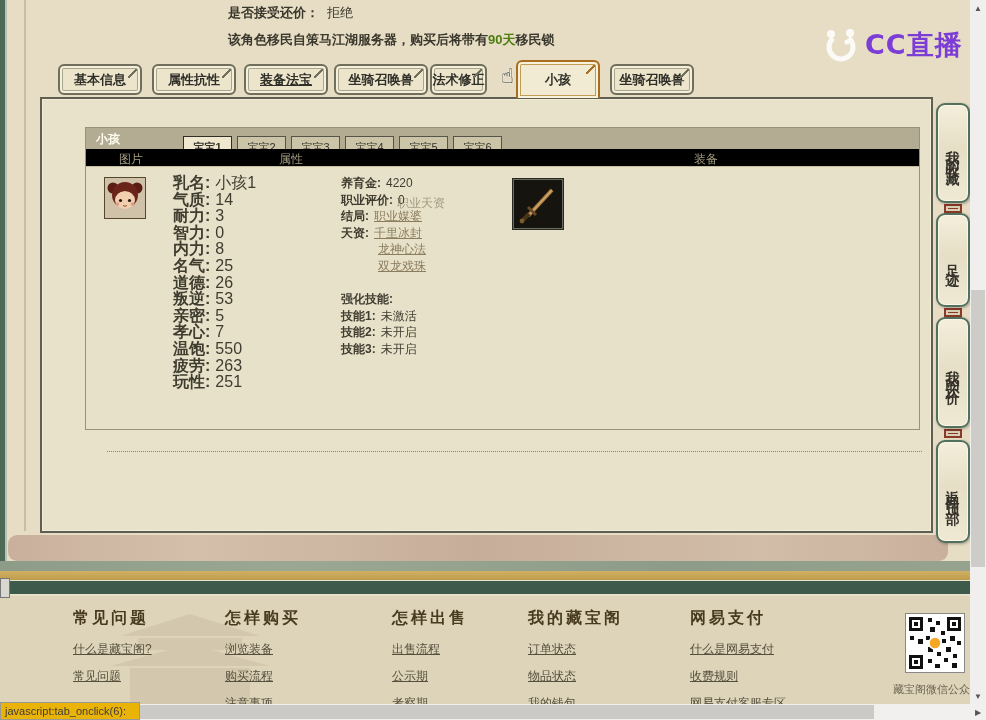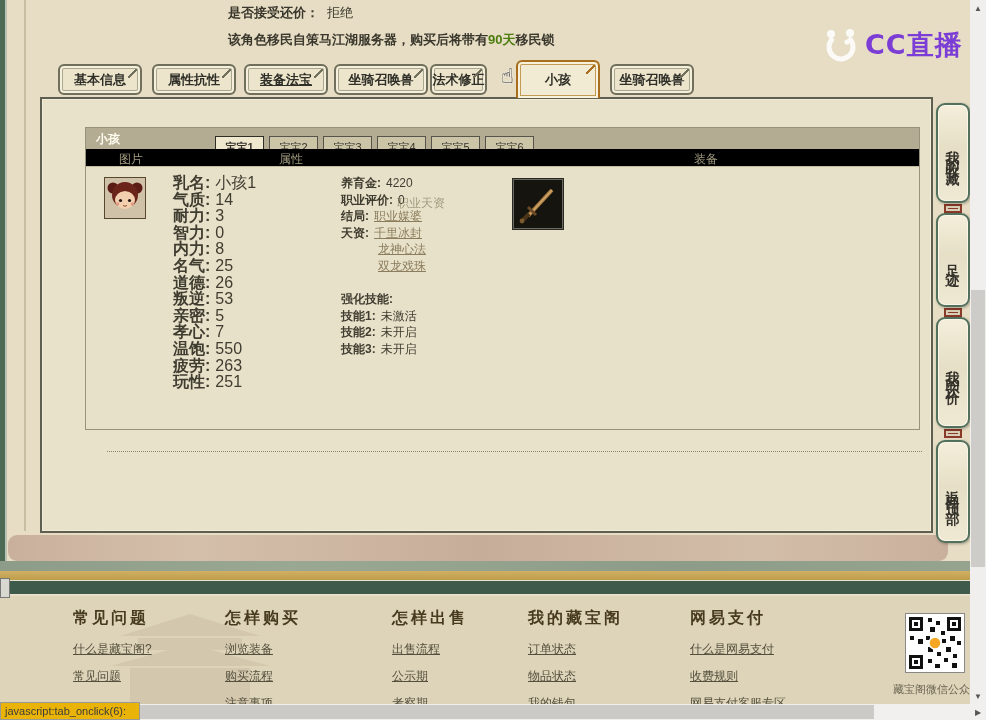--- a/index.html
+++ b/index.html
@@ -35,21 +35,21 @@
          font-family:"DejaVu Sans",sans-serif; text-shadow:0 0 2px #fff, 0 0 2px #fff; pointer-events:none; }
 
   
   .main-panel { position:absolute; left:40px; top:97px; width:893px; height:436px; background:#e9e2cb;
          border:2px solid #5e5f50; box-shadow: inset 0 0 0 1px #f2ecd6; z-index:1; }
 
   
   .baby-box { position:absolute; left:43px; top:28px; width:835px; height:303px; border:1px solid #98927c; background:#e8e1c9; }
   .baby-header { position:relative; height:21px; background:#b3ac93; }
   .baby-title { position:absolute; left:10px; top:3px; color:#fdfbee; font-size:12px; font-weight:bold; }
-  .baby-tabs { position:absolute; left:97px; top:8px; display:flex;margin-left:32px; }
+  .baby-tabs { position:absolute; left:97px; top:8px; display:flex; }
   .btab { width:49px; height:21px; margin-right:5px; display:flex; align-items:center; justify-content:center;
           font-size:11px; color:#35332a; background:#ccc4a6; border:1px solid #55534a; border-bottom:none; cursor:pointer; }
   .btab.active { background:#efe8cf; border-color:#2e2d26; font-weight:bold; }
   .col-header { position:relative; height:18px; background:#000000; border-bottom:1px solid #c5bda0; }
   .col-header span { position:absolute; top:2px; font-size:12px; color:#a39c81; text-align:center; }
   .ch-img    { left:10px;  width:70px; }
   .ch-attr   { left:140px; width:130px; }
   .ch-talent { left:280px; width:110px;margin-top:44px; }
   .ch-equip  { left:560px; width:120px; }
 

